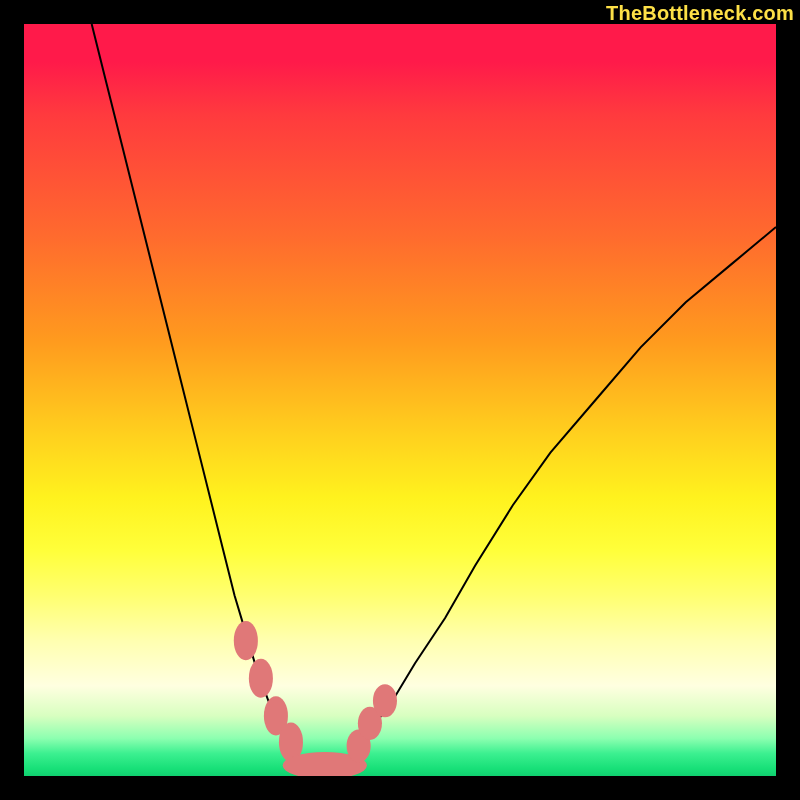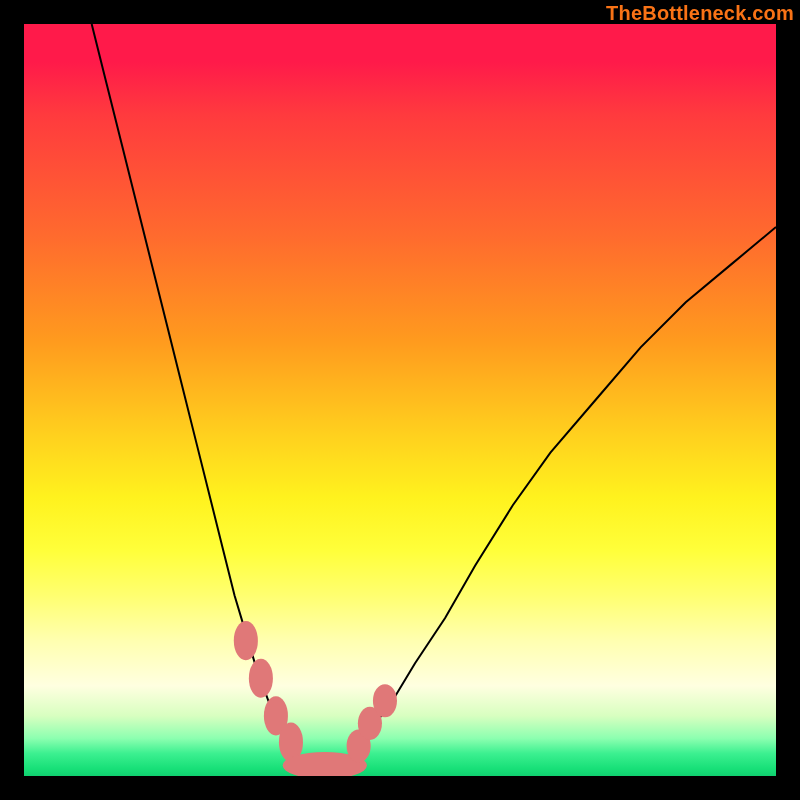--- a/index.html
+++ b/index.html
@@ -39,21 +39,21 @@
       #18e078 99%,
       #10d070 100%
     );
   }
   .watermark {
     position: absolute;
     top: 2px;
     right: 6px;
     font-size: 20px;
     font-weight: 600;
-    color: #f97316;
+    color: #fde047;
     letter-spacing: 0.2px;
     user-select: none;
   }
   svg.curve {
     position: absolute;
     inset: 0;
     width: 100%;
     height: 100%;
   }
 </style>

